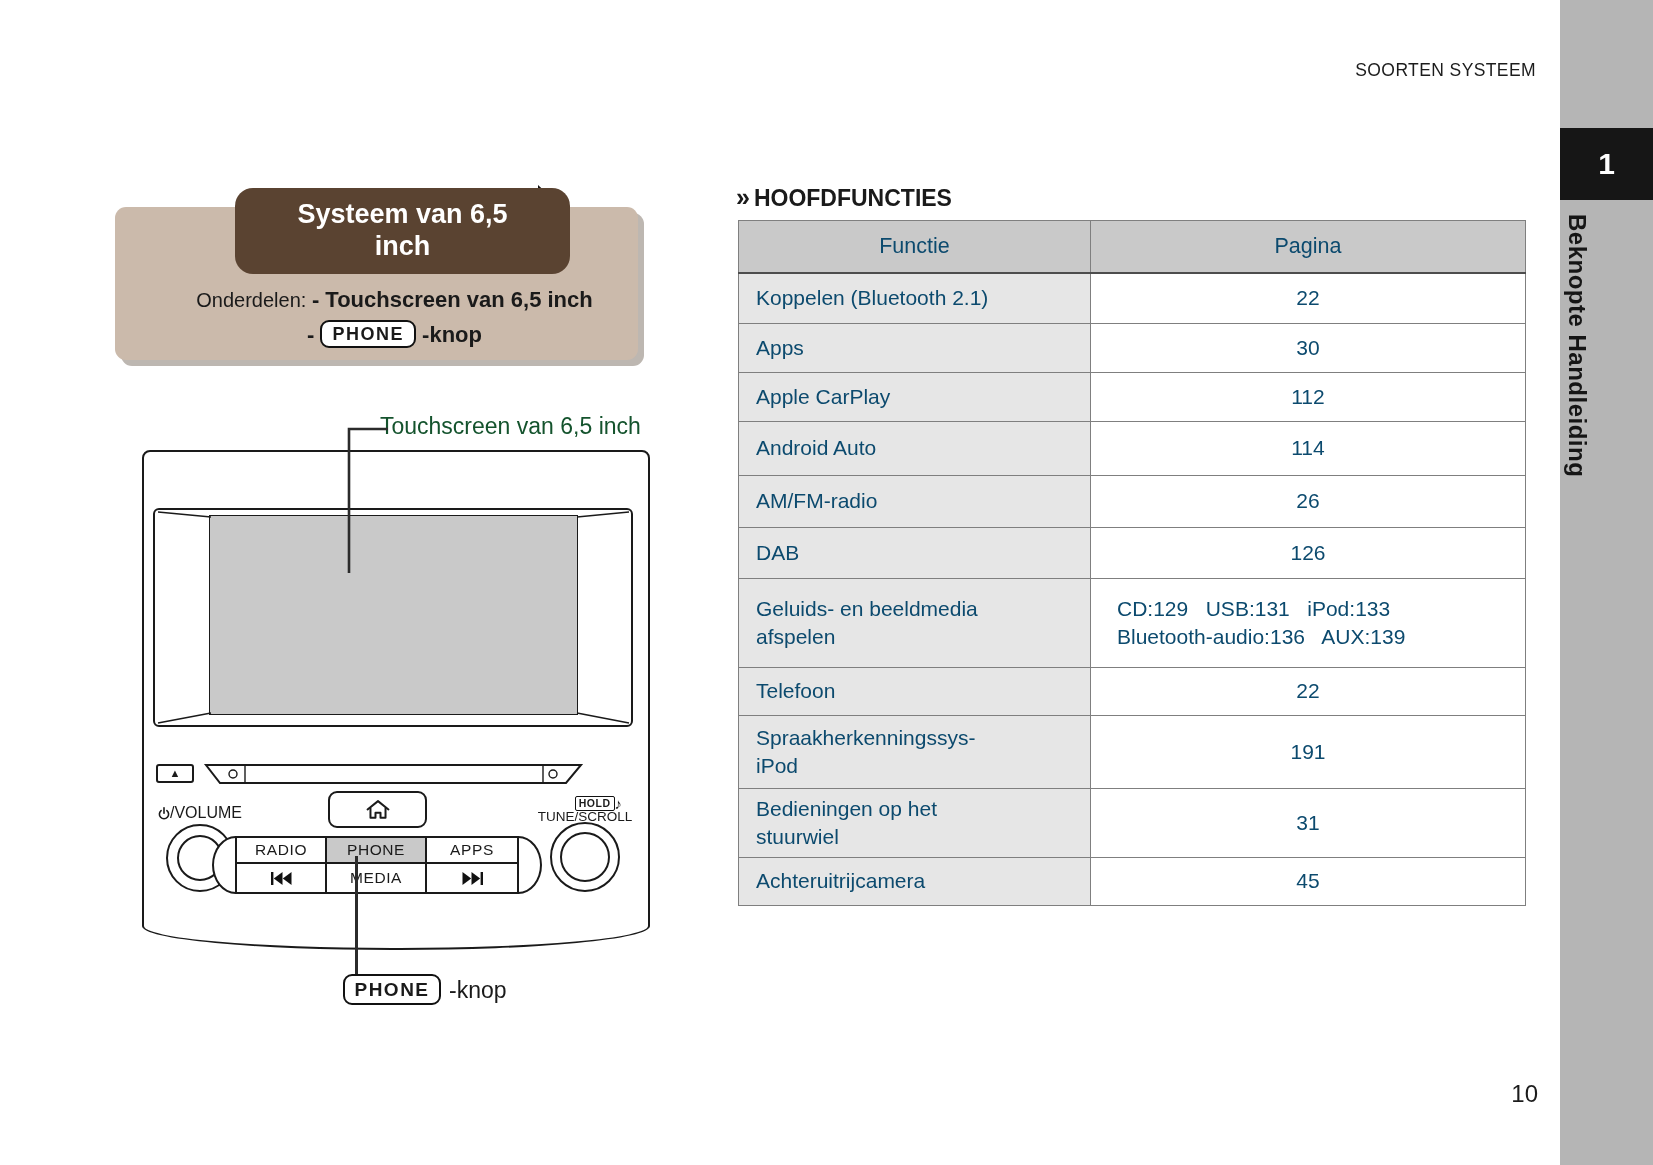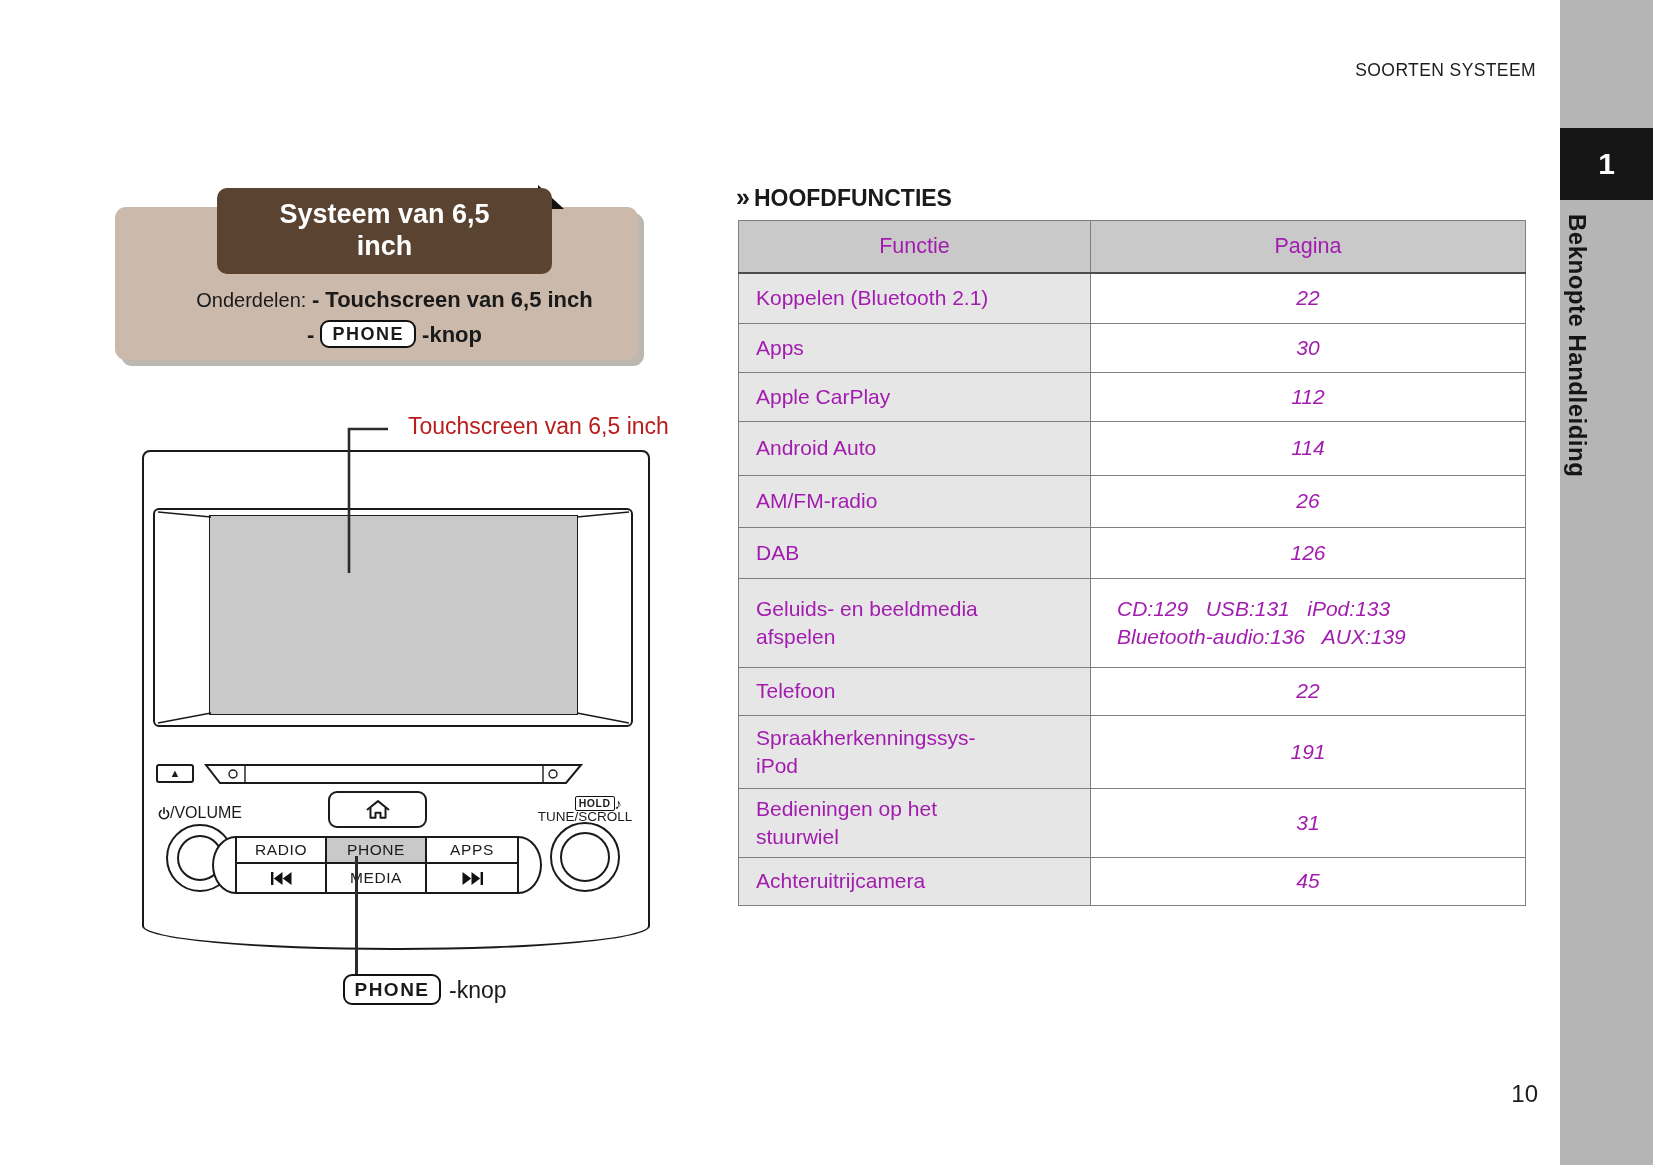--- a/index.html
+++ b/index.html
@@ -21,40 +21,40 @@
   .chapter-title { position:absolute; left:1563px; top:214px; height:300px;
                    writing-mode:vertical-rl; font-size:24px; font-weight:bold; color:#161616;
                    letter-spacing:0.5px; white-space:nowrap; }
 
   
   .tan-box { position:absolute; left:115px; top:207px; width:523px; height:153px;
              background:#cbbaab; border-radius:11px; box-shadow:6px 6px 0 #bdb7b1;
              padding-top:76px; text-align:center;padding-left:36px; }
   .corner-wedge { position:absolute; left:538px; top:185px; width:26px; height:24px; background:#111;
                   clip-path:polygon(0 0, 100% 100%, 0 100%); }
-  .brown-box { position:absolute; left:217px; top:188px; width:335px; height:86px;
-               background:#5a4331; border-radius:10px; display:flex; align-items:center; justify-content:center;
+  .brown-box { position:absolute; left:235px; top:188px; width:335px; height:86px;
+               background:#5a4331; border-radius:18px; display:flex; align-items:center; justify-content:center;
                text-align:center; }
   .brown-box .title { color:#fff; font-size:27px; font-weight:bold; line-height:1.18; white-space:pre-line; }
   .tan-line1 { font-size:20px; line-height:33px; }
   .tan-line1 b { font-size:22px; }
   .tan-line2 { font-size:22px; font-weight:bold; line-height:36px; }
   .key-box { display:inline-block; background:#fff; border:2.5px solid #111; border-radius:9px;
              font-size:18px; font-weight:bold; letter-spacing:1.5px; padding:0 10px; line-height:24px;
              vertical-align:2px; }
 
   
   .unit-outer { position:absolute; left:142px; top:450px; width:508px; height:500px;
                 border:2.5px solid #1a1a1a; background:#fff;
                 border-radius:8px 8px 250px 250px / 8px 8px 24px 24px; }
   .unit-bezel { position:absolute; left:153px; top:508px; width:480px; height:219px;
                 border:2px solid #1a1a1a; border-radius:6px; background:#fff; }
   .unit-screen { position:absolute; left:209px; top:515px; width:369px; height:200px;
                  background:#c9c9c9; border:1.5px solid #1a1a1a; }
-  .touch-label { position:absolute; left:408px; top:413px; font-size:23px; color:#b91c1c; white-space:nowrap; }
+  .touch-label { position:absolute; left:380px; top:413px; font-size:23px; color:#14532d; white-space:nowrap; }
 
   .eject-btn { position:absolute; left:156px; top:764px; width:38px; height:19px;
                border:2px solid #1a1a1a; border-radius:3px; display:flex; align-items:center; justify-content:center;
                font-size:11px; line-height:1; background:#fff; }
   .volume-label { position:absolute; left:128px; top:804px; width:144px; text-align:center;
                   font-size:16px; white-space:nowrap; }
   .volume-label svg { vertical-align:-2px; }
   .knob { position:absolute; border:2.5px solid #1a1a1a; border-radius:50%; background:#fff; }
   .knob-inner { position:absolute; border:2px solid #1a1a1a; border-radius:50%; background:#fff; }
   .hold-row { position:absolute; left:500px; top:795px; width:122px; text-align:right; font-size:15px; white-space:nowrap; }
@@ -81,28 +81,28 @@
                  font-size:19px; font-weight:bold; letter-spacing:1.5px; }
   .phone-label-suffix { position:absolute; left:449px; top:977px; font-size:23px; }
 
   .overlay-svg { position:absolute; left:0; top:0; width:1653px; height:1165px; pointer-events:none; }
 
   
   .section-heading { position:absolute; left:736px; top:183px; font-size:23px; font-weight:bold; white-space:nowrap; }
   .section-heading .marker { font-size:25px; margin-right:4px; }
 
   table.func { position:absolute; left:738px; top:220px; width:787px; border-collapse:collapse;
-               table-layout:fixed; font-size:21px; color:#a21caf; }
+               table-layout:fixed; font-size:21px; color:#0c4a6e; }
   table.func col.c1 { width:352px; }
   table.func col.c2 { width:435px; }
   table.func th, table.func td { border:1.5px solid #7f7f7f; white-space:pre-wrap; vertical-align:middle; }
   table.func th { background:#c9c9c9; font-weight:normal; font-size:21.5px; text-align:center;
                   border-bottom:2.5px solid #4d4d4d; height:52px; }
   table.func td.fn { background:#e6e6e6; text-align:left; padding-left:17px; line-height:1.35;margin-top:8px; }
-  table.func td.pg { background:#fff; text-align:center; line-height:1.35;font-style:italic; }
+  table.func td.pg { background:#fff; text-align:center; line-height:1.35; }
   table.func td.pg.left { text-align:left; padding-left:26px; }
   tbody tr:nth-child(1)  { height:51px; }
   tbody tr:nth-child(2)  { height:49px; }
   tbody tr:nth-child(3)  { height:49px; }
   tbody tr:nth-child(4)  { height:54px; }
   tbody tr:nth-child(5)  { height:52px; }
   tbody tr:nth-child(6)  { height:51px; }
   tbody tr:nth-child(7)  { height:89px; }
   tbody tr:nth-child(8)  { height:48px; }
   tbody tr:nth-child(9)  { height:73px; }

